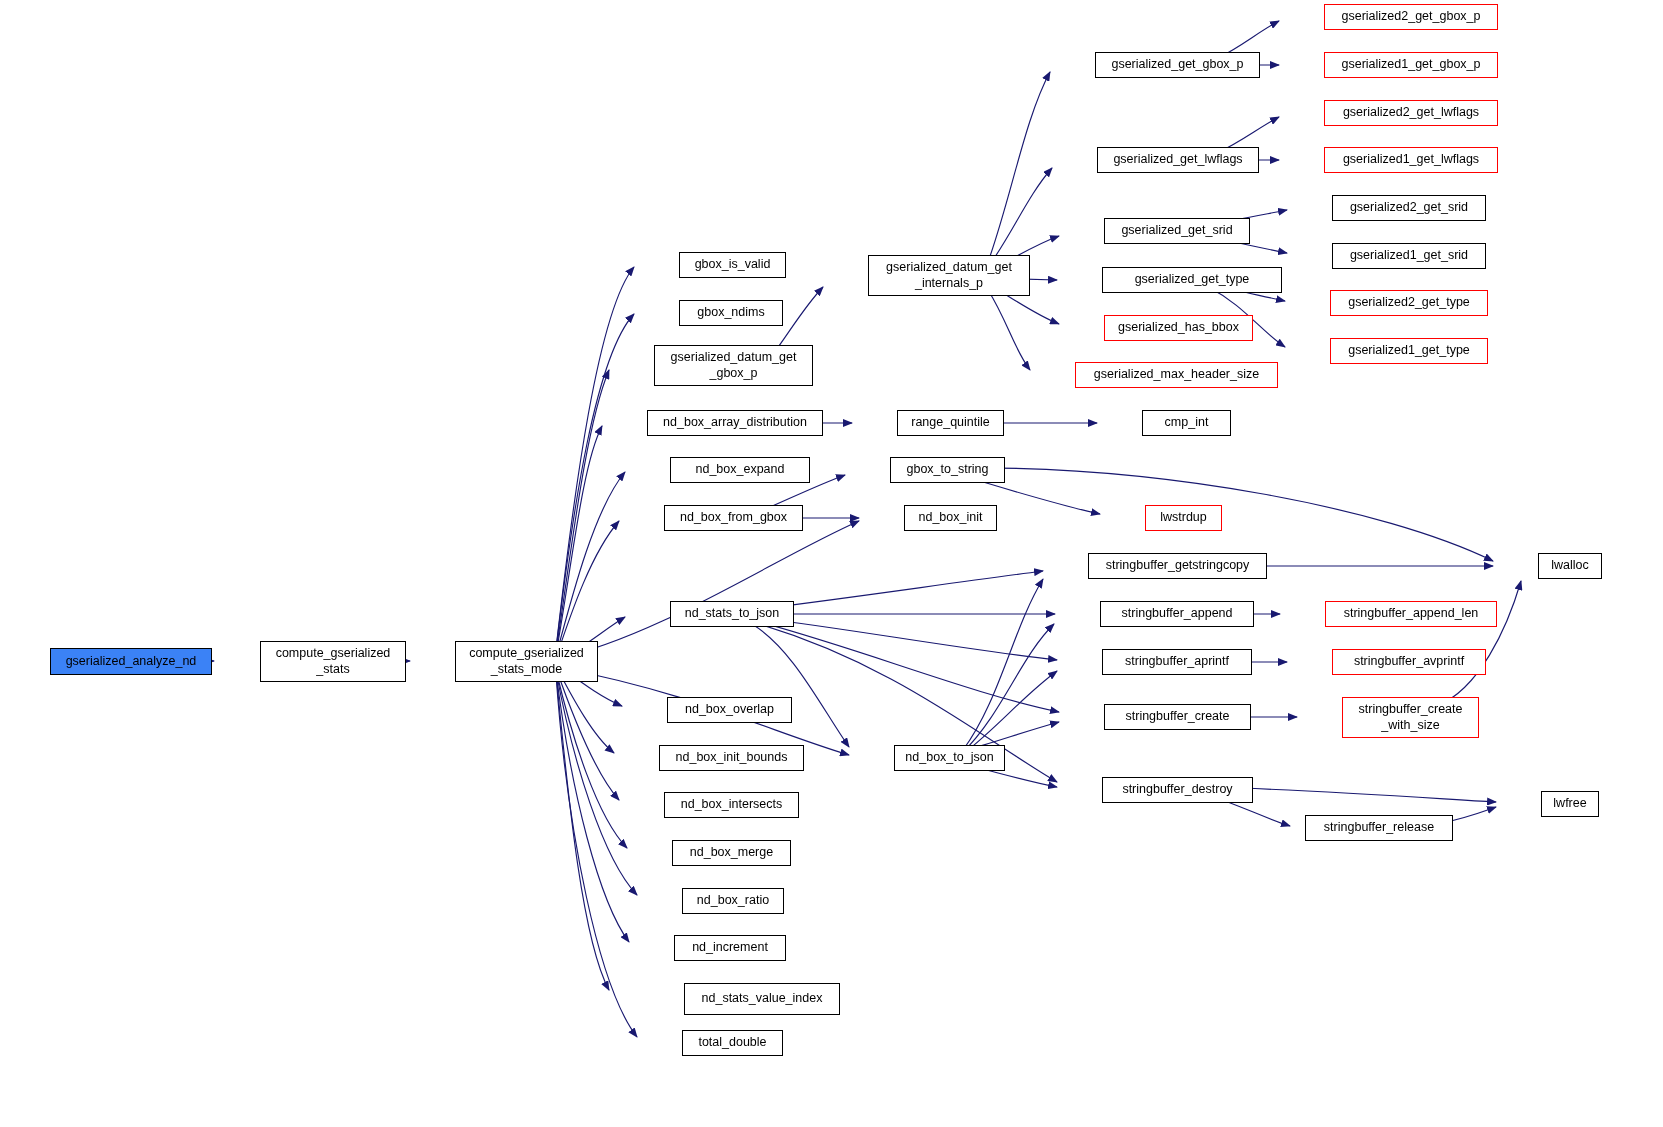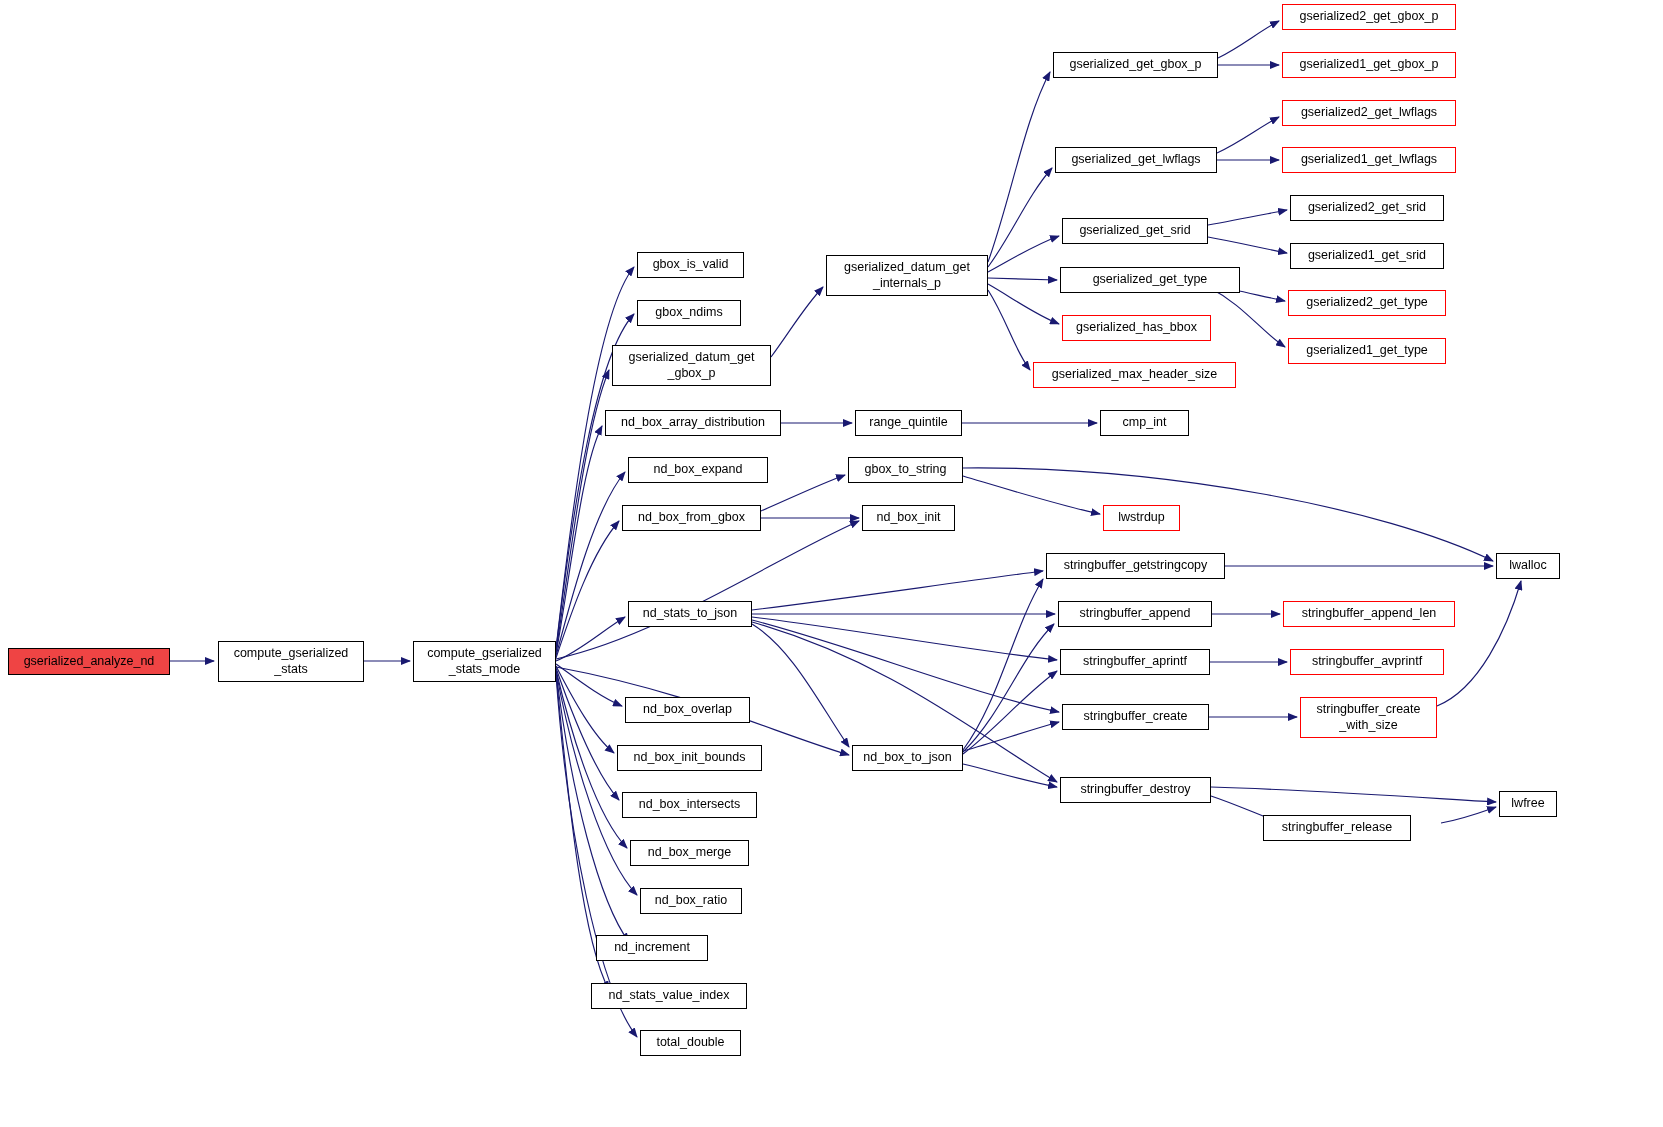--- a/index.html
+++ b/index.html
@@ -2,22 +2,22 @@
 <html><head>
 <meta charset="utf-8">
 <style>
   html,body{margin:0;padding:0;background:#ffffff;}
   #canvas{position:relative;width:1663px;height:1127px;background:#ffffff;overflow:hidden;
           font-family:"Liberation Sans",sans-serif;}
   #edge-layer{position:absolute;left:0;top:0;width:1663px;height:1127px;}
   .e{fill:none;stroke:#191970;stroke-width:1.15;marker-end:url(#arw);}
   .node{position:absolute;display:flex;align-items:center;justify-content:center;
         box-sizing:border-box;border:1px solid #000000;background:#ffffff;color:#000000;
-        font-size:12.5px;line-height:1.25;text-align:center;white-space:pre-line;cursor:pointer;}
-  .node.root{background:#ef4444;cursor:default;}
+        font-size:12.5px;line-height:1.25;text-align:center;white-space:pre-line;cursor:pointer;margin-left:42px;}
+  .node.root{background:#3b82f6;cursor:default;}
   .node.truncated{border-color:#ff0000;}
 </style>
 </head>
 <body>
 
 <div id="canvas">
 
   <svg id="edge-layer" viewBox="0 0 1663 1127">
     <defs>
       <marker id="arw" viewBox="0 0 10 8" markerWidth="10" markerHeight="8" refX="9" refY="4" orient="auto" markerUnits="userSpaceOnUse">
@@ -97,22 +97,22 @@
 _gbox_p</div>
   <div class="node" style="left:605px;top:410px;width:176px;height:26px">nd_box_array_distribution</div>
   <div class="node" style="left:628px;top:457px;width:140px;height:26px">nd_box_expand</div>
   <div class="node" style="left:622px;top:505px;width:139px;height:26px">nd_box_from_gbox</div>
   <div class="node" style="left:628px;top:601px;width:124px;height:26px">nd_stats_to_json</div>
   <div class="node" style="left:625px;top:697px;width:125px;height:26px">nd_box_overlap</div>
   <div class="node" style="left:617px;top:745px;width:145px;height:26px">nd_box_init_bounds</div>
   <div class="node" style="left:622px;top:792px;width:135px;height:26px">nd_box_intersects</div>
   <div class="node" style="left:630px;top:840px;width:119px;height:26px">nd_box_merge</div>
   <div class="node" style="left:640px;top:888px;width:102px;height:26px">nd_box_ratio</div>
-  <div class="node" style="left:596px;top:935px;width:112px;height:26px">nd_increment</div>
-  <div class="node" style="left:591px;top:983px;width:156px;height:26px">nd_stats_value_index</div>
+  <div class="node" style="left:632px;top:935px;width:112px;height:26px">nd_increment</div>
+  <div class="node" style="left:642px;top:983px;width:156px;height:32px">nd_stats_value_index</div>
   <div class="node" style="left:640px;top:1030px;width:101px;height:26px">total_double</div>
 
   <div class="node" style="left:826px;top:255px;width:162px;height:41px">gserialized_datum_get
 _internals_p</div>
   <div class="node" style="left:855px;top:410px;width:107px;height:26px">range_quintile</div>
   <div class="node" style="left:848px;top:457px;width:115px;height:26px">gbox_to_string</div>
   <div class="node" style="left:862px;top:505px;width:93px;height:26px">nd_box_init</div>
   <div class="node" style="left:852px;top:745px;width:111px;height:26px">nd_box_to_json</div>
 
   <div class="node" style="left:1053px;top:52px;width:165px;height:26px">gserialized_get_gbox_p</div>

